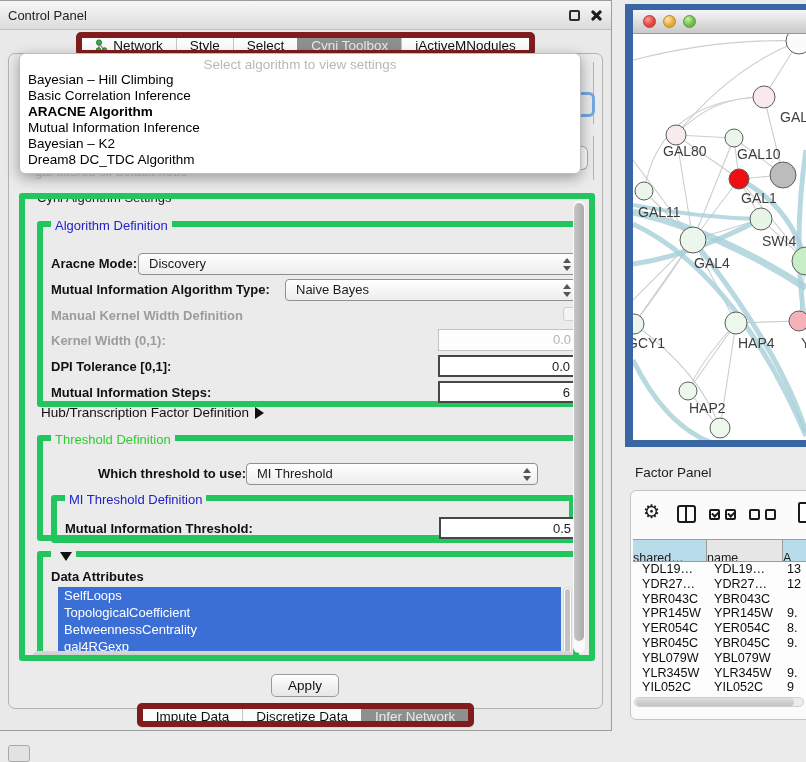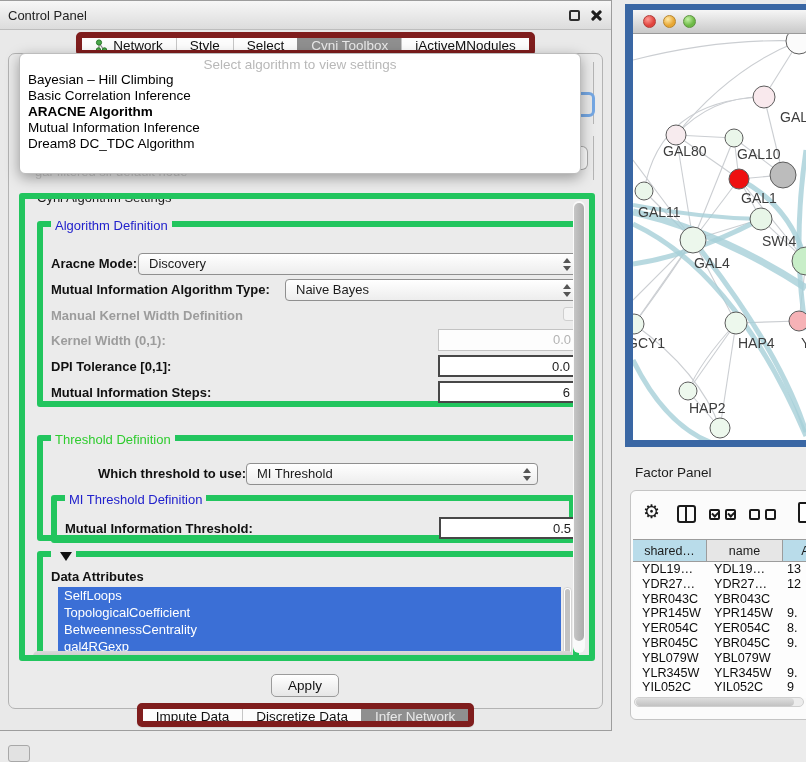--- a/index.html
+++ b/index.html
@@ -138,21 +138,21 @@
   .cols-icon { position:absolute; left:46px; top:14px; width:19px; height:18px;
         border:2px solid #1a1a1a; border-radius:3px; }
   .cols-icon::after { content:""; position:absolute; left:6px; top:0; bottom:0; width:2px; background:#1a1a1a; }
   .cb { position:absolute; width:11px; height:11px; border:2px solid #1a1a1a; border-radius:2px; top:18px; }
   .cb.checked::after { content:""; position:absolute; left:1px; top:0px; width:5px; height:3px;
         border-left:2px solid #1a1a1a; border-bottom:2px solid #1a1a1a; transform:rotate(-45deg); }
   .page-icon { position:absolute; left:167px; top:11px; width:16px; height:21px;
         border:2px solid #1a1a1a; border-radius:2px; background:#fff; }
   .tp-header { position:absolute; left:2px; top:48px; right:0; height:23px; display:flex;
         border-top:1px solid #9c9c9c; border-bottom:1px solid #9c9c9c; }
-  .tp-hcell { border-right:1px solid #9c9c9c; font-size:12.5px; text-align:center; padding-top:4px;
+  .tp-hcell { border-right:1px solid #9c9c9c; font-size:12.5px; padding-top:11px;
         overflow:hidden; white-space:nowrap; }
   .tp-hcell:nth-child(1) { width:74px; background:#b9dcea; }
   .tp-hcell:nth-child(2) { width:76px; background:#e6e6e6; }
   .tp-hcell:nth-child(3) { flex:1; background:#b9dcea; }
   .tp-rows { position:absolute; left:2px; top:71px; right:0; height:136px; overflow:hidden;
         background:#fdfdfd; }
   .tp-row { display:flex; height:14.8px; font-size:12.6px; color:#0d0d0d; }
   .tp-cell { white-space:nowrap; overflow:hidden; }
   .tp-cell:nth-child(1) { width:74px; padding-left:9px; }
   .tp-cell:nth-child(2) { width:76px; padding-left:7px; }
@@ -209,20 +209,21 @@
     <div class="frag-combo2"></div>
     <div class="frag-bgtext">gal-filtered sif default node</div>
 
     <div class="popup">
       <div class="popup-placeholder">Select algorithm to view settings</div>
       <div id="popup-items">
           <div class="popup-item">Bayesian – Hill Climbing</div>
           <div class="popup-item">Basic Correlation Inference</div>
           <div class="popup-item selected">ARACNE Algorithm</div>
           <div class="popup-item">Mutual Information Inference</div>
+          <div class="popup-item">Bayesian – K2</div>
           <div class="popup-item">Dream8 DC_TDC Algorithm</div>
         </div>
     </div>
 
     <div class="groupbox settings">
       <span class="legend">Cyni Algorithm Settings</span>
 
       <div class="groupbox" style="left:12px; top:22px; width:542px; height:186px;">
         <span class="legend blue">Algorithm Definition</span>
 
@@ -244,20 +245,24 @@
         <span class="bold-label gray-label" style="left:8px; top:106px;">Kernel Width (0,1):</span>
         <div class="field disabled" style="left:395px; top:102px;">0.0</div>
 
         <span class="bold-label" style="left:8px; top:132px;">DPI Tolerance [0,1]:</span>
         <div class="field" style="left:395px; top:128px;">0.0</div>
 
         <span class="bold-label" style="left:8px; top:158px;">Mutual Information Steps:</span>
         <div class="field" style="left:395px; top:154px;">6</div>
       </div>
 
+      <div class="hub-row">
+        <span>Hub/Transcription Factor Definition</span>
+        <span class="tri-right"></span>
+      </div>
 
       <div class="groupbox" style="left:12px; top:236px; width:542px; height:106px;">
         <span class="legend green">Threshold Definition</span>
 
         <span class="bold-label" style="left:55px; top:25px;">Which threshold to use:</span>
         <div class="combo" style="left:203px; top:22px; width:292px;">
           <span>MI Threshold</span>
           <span class="spin"></span>
         </div>
 

